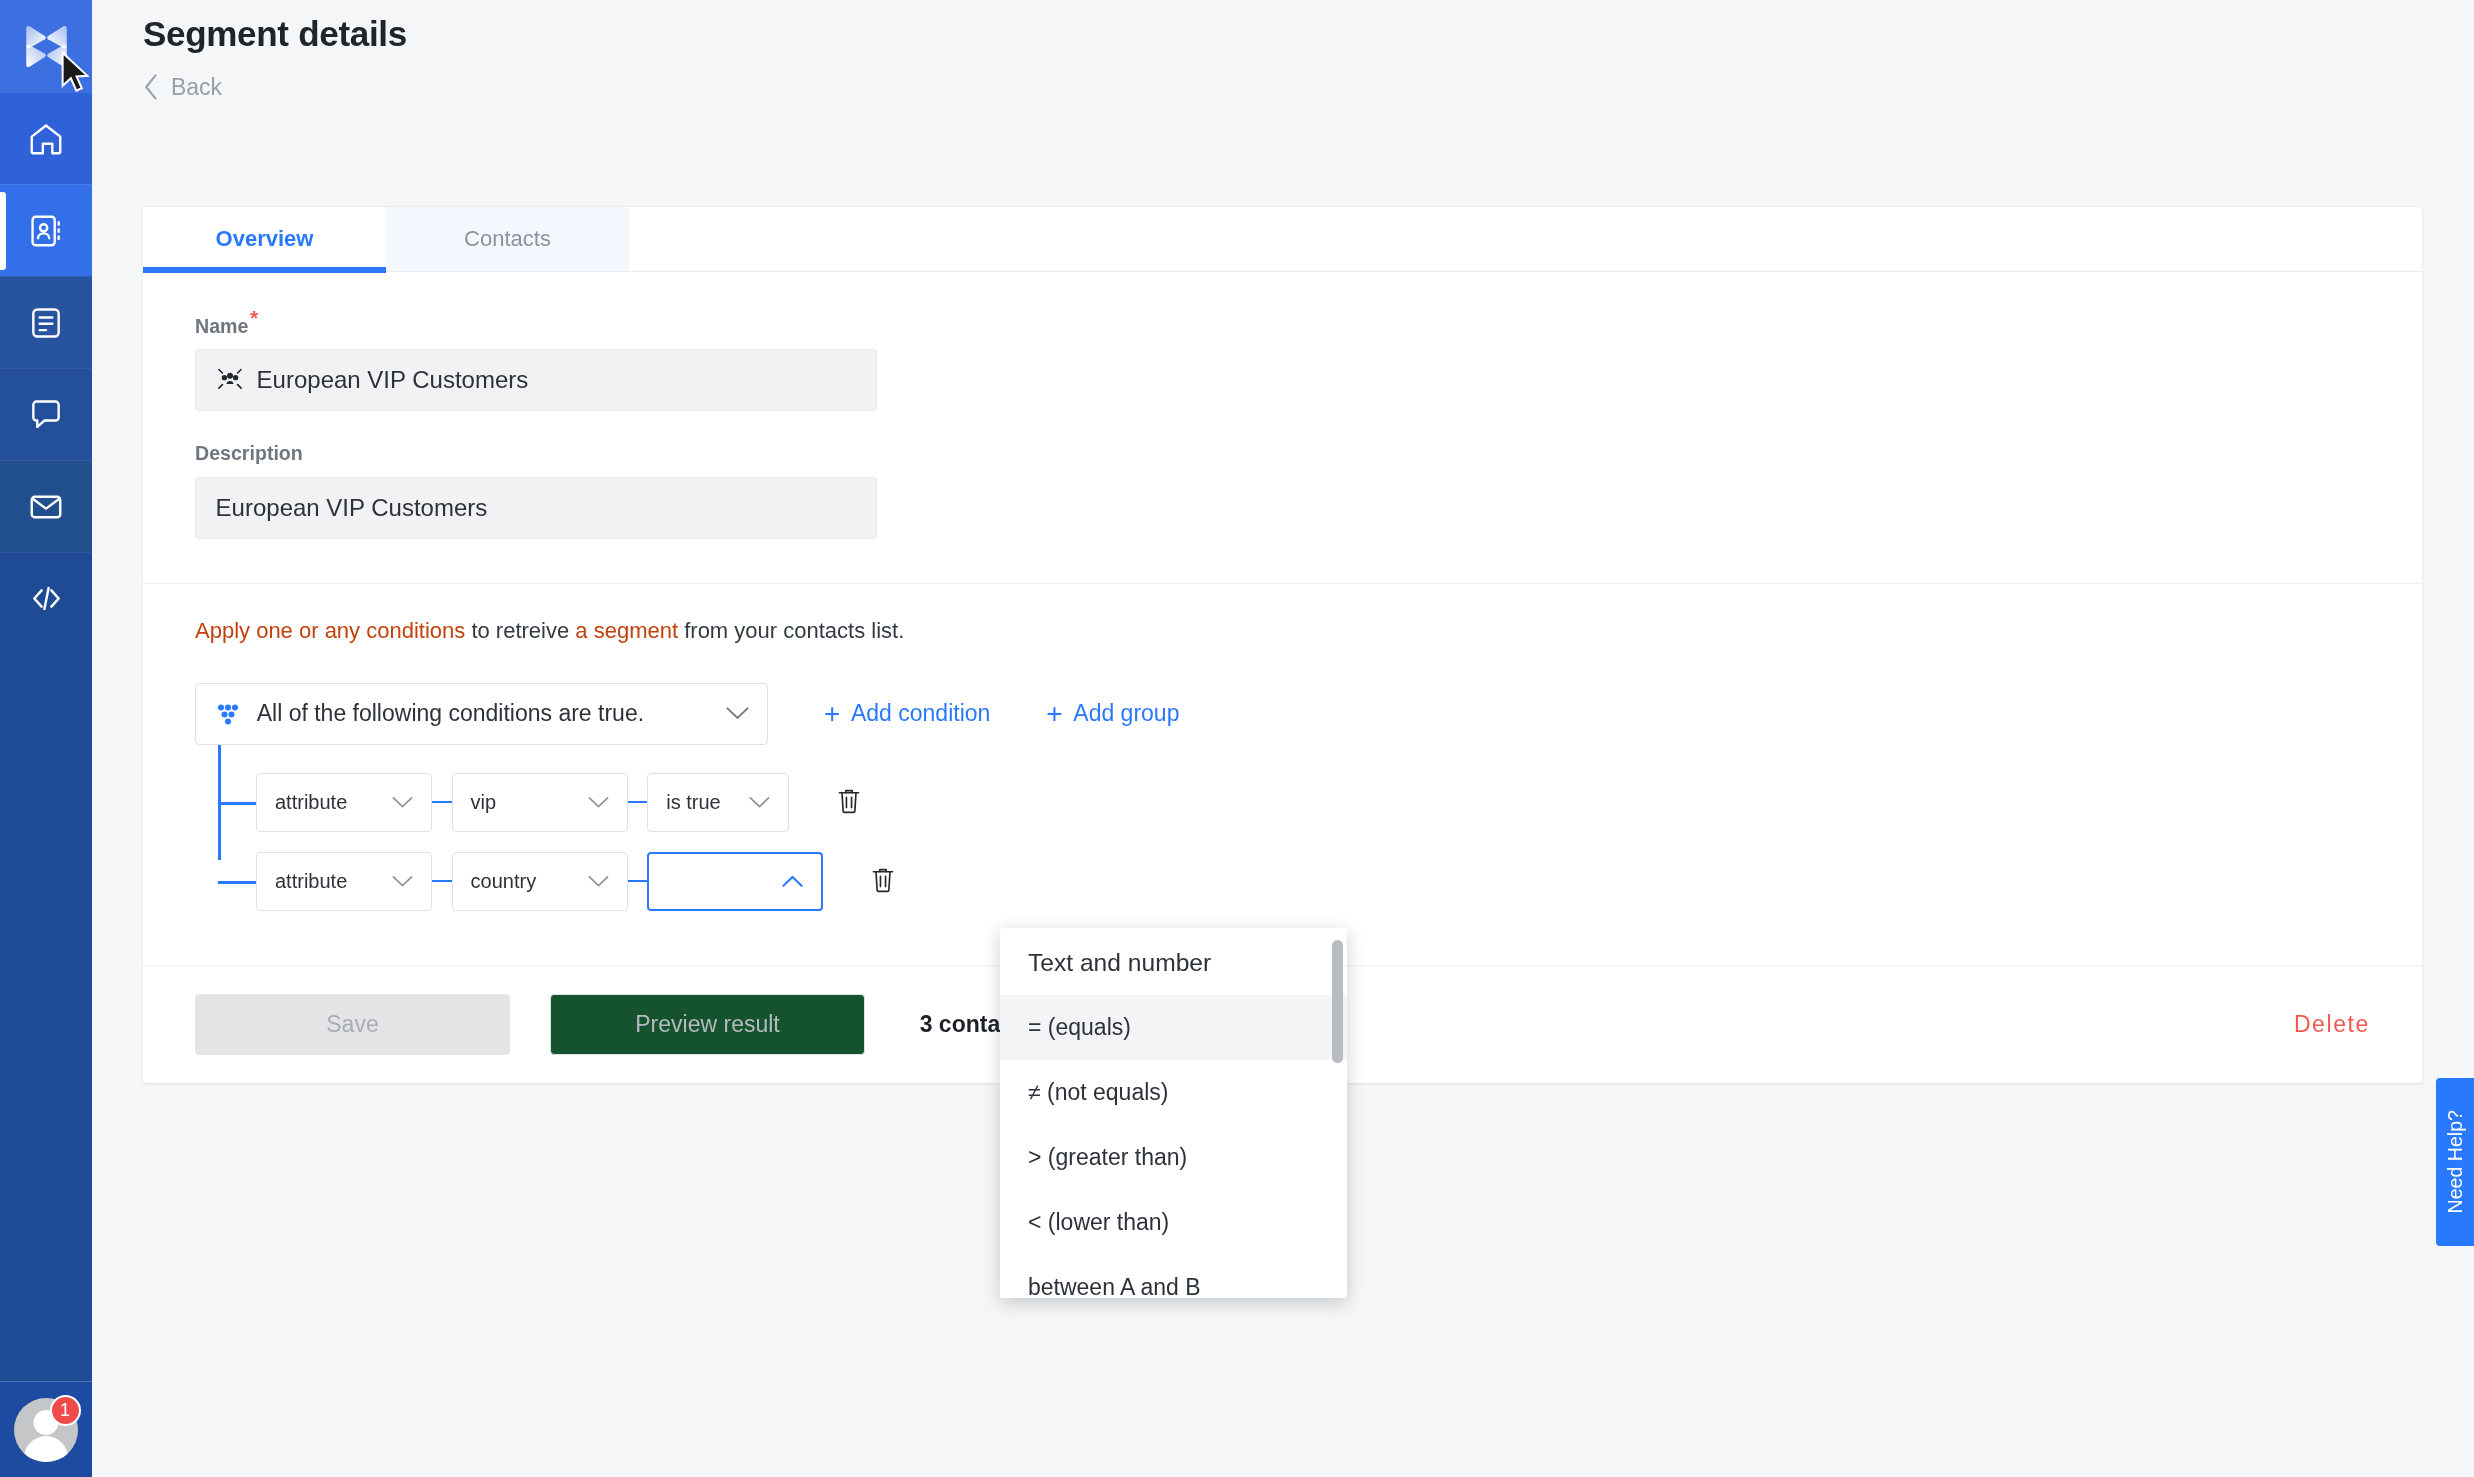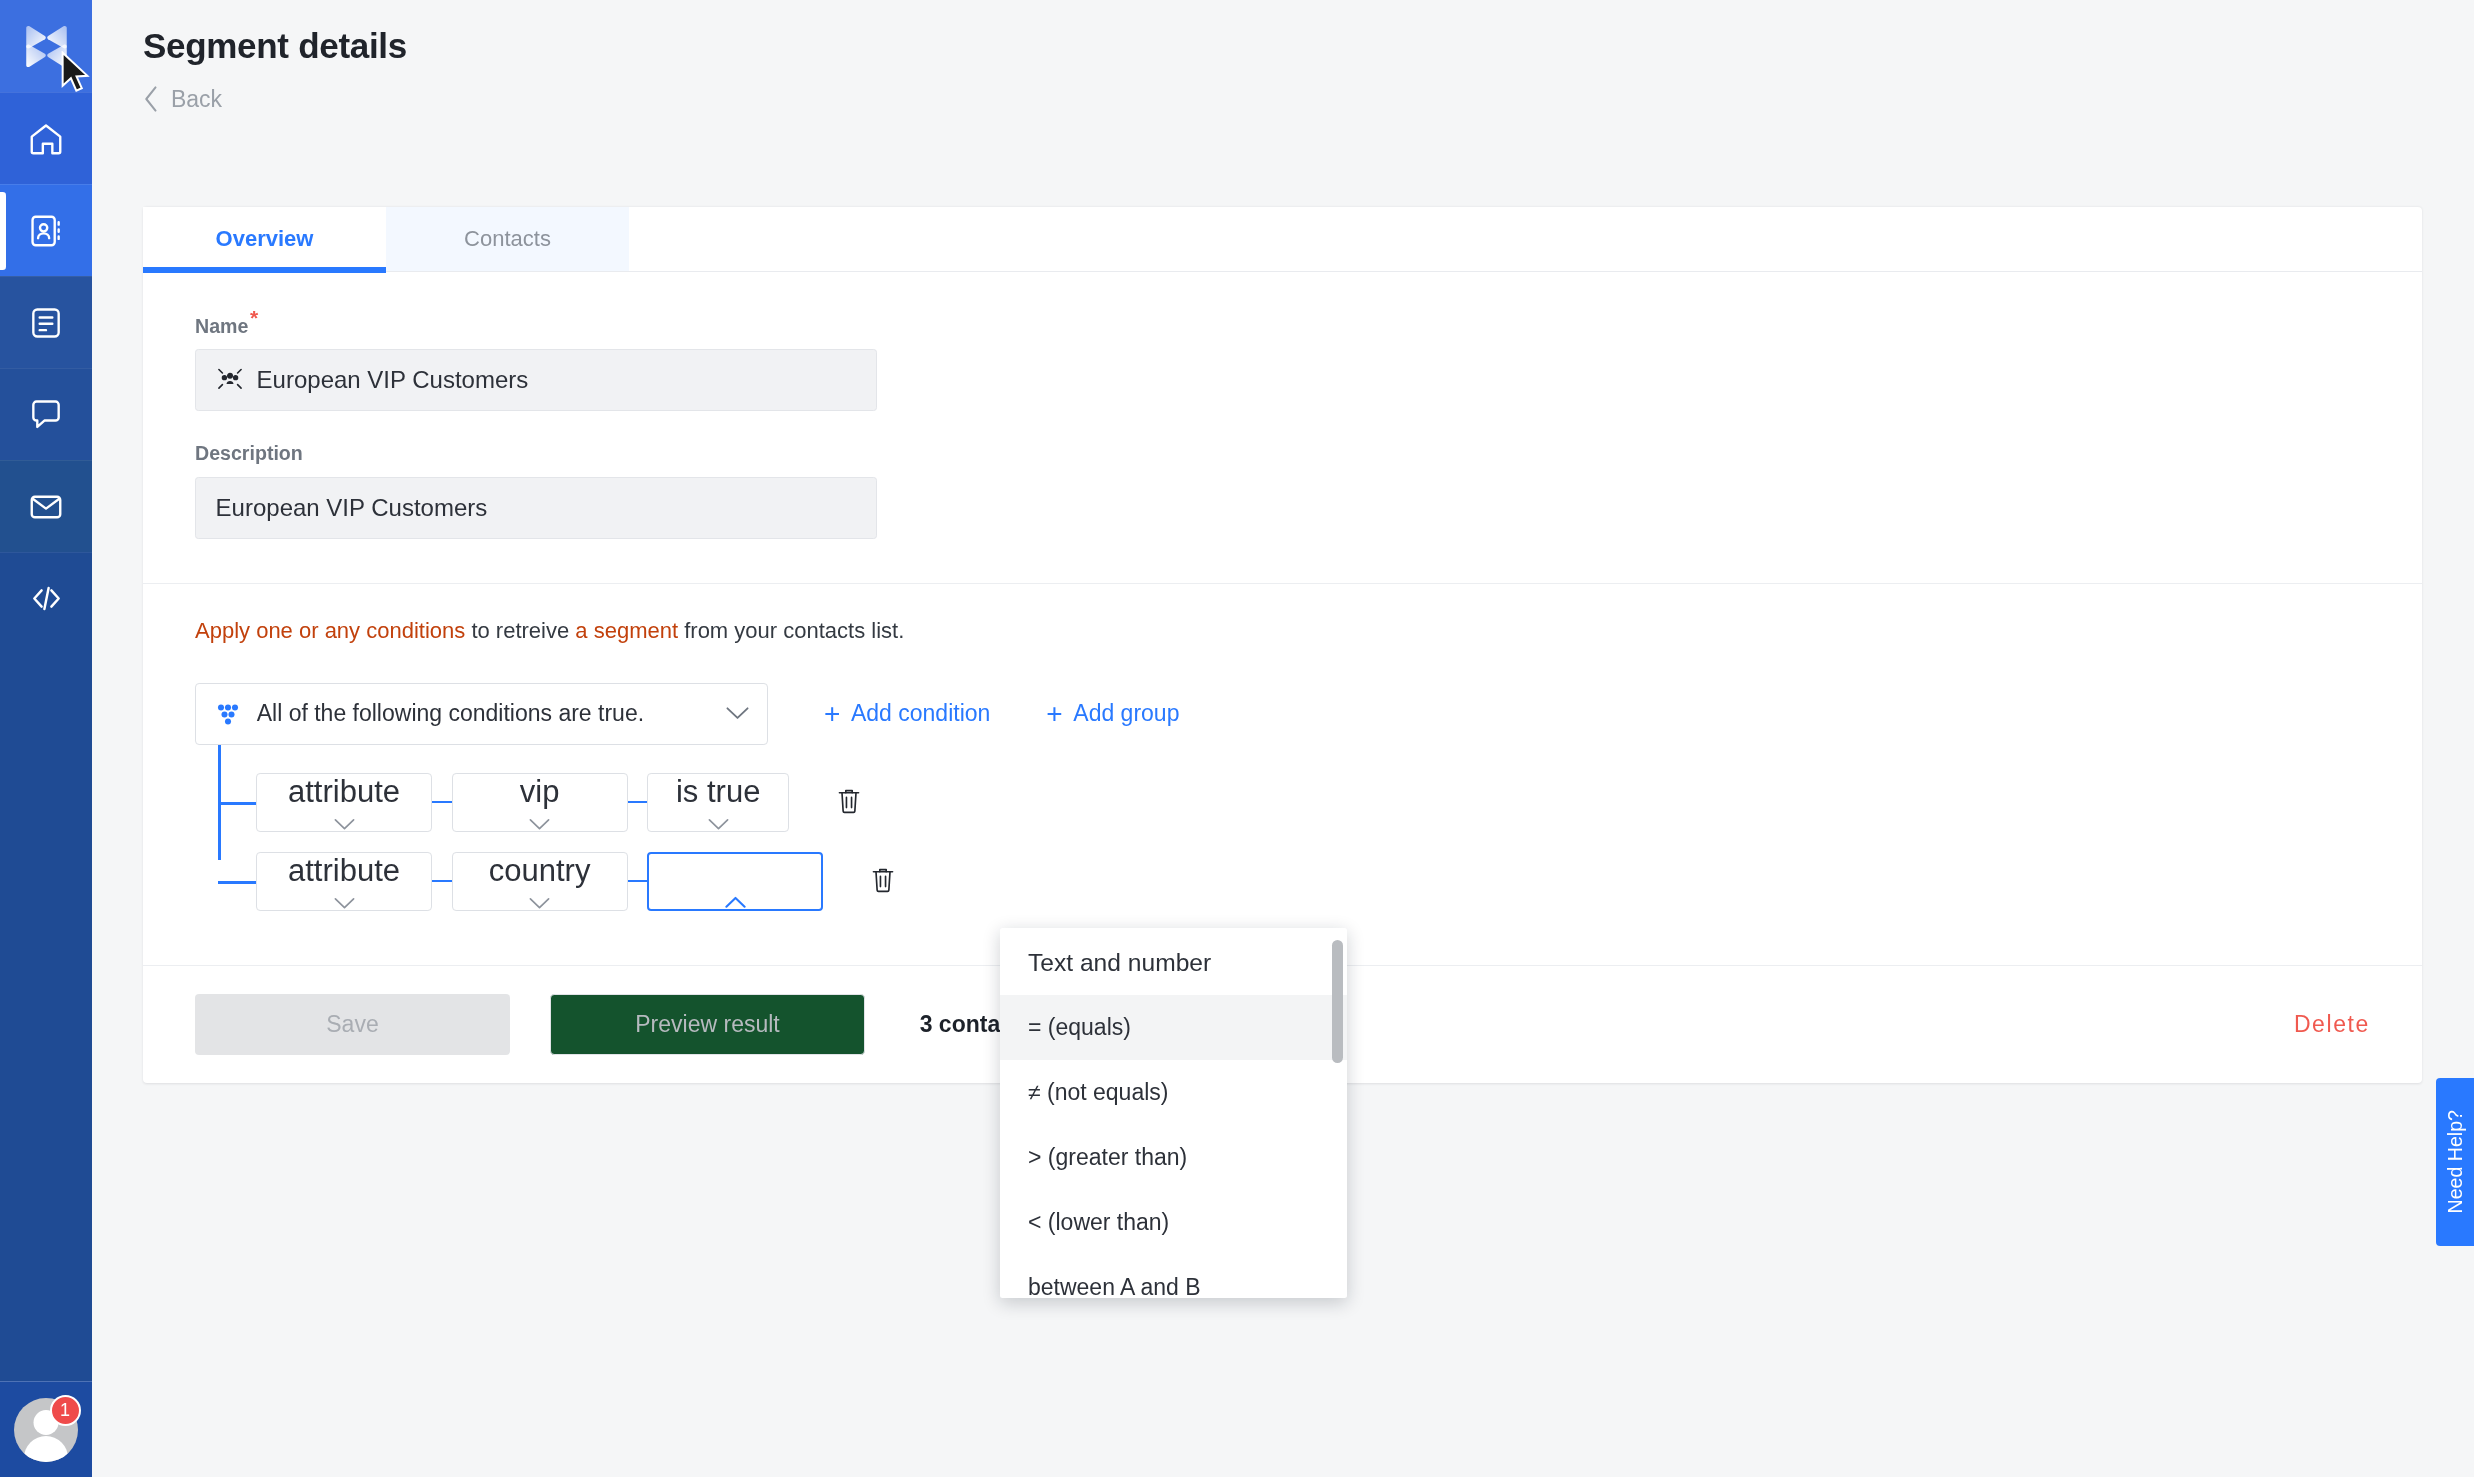--- a/index.html
+++ b/index.html
@@ -69,21 +69,21 @@
     width: 31px; height: 31px; border-radius: 50%;
     background: #ef4b4b; border: 2.5px solid #fff;
     color: #fff; font-size: 18px;
     display: flex; align-items: center; justify-content: center;
   }
 
   
   .cursor { position: absolute; left: 61px; top: 51px; z-index: 90; pointer-events: none; }
 
   
-  .page-head { position: absolute; left: 143px; top: 26px; }
+  .page-head { position: absolute; left: 143px; top: 14px; }
   .page-title { font-size: 35px; font-weight: bold; color: #20242b; letter-spacing: -0.3px; }
   .back-row { display: flex; align-items: center; gap: 11.5px; margin-top: 19.6px; color: #9aa0a8; font-size: 23px; }
   .back-row svg { display:block; }
 
   
   .card {
     position: absolute; left: 143px; top: 207px;
     width: 2279px;
     background: #ffffff;
     border-radius: 4.1px;
@@ -133,21 +133,21 @@
   .rows-wrap { position: relative; margin-top: 18px; padding-left: 61px; }
   .tree-line {
     position: absolute; left: 23px; top: -18px; width: 2.5px; background: #2979ff;
   }
   .cond-row { display: flex; align-items: center; position: relative; height: 79px; }
   .cond-row .elbow {
     position: absolute; left: -38px; top: 50%; width: 38px; height: 2.5px; background: #2979ff;
   }
   .sel {
     height: 59px; border: 0.8px solid #dde0e5; border-radius: 4.1px; background: #fff;
-    display: flex; align-items: center; padding: 0 18px; font-size: 31px; color: #2d3139; flex-direction: column;
+    display: flex; align-items: center; padding: 0 18px; font-size: 20px; color: #2d3139;
   }
   .sel .sv { flex: 1; }
   .sel-link { width: 19.6px; height: 2.5px; background: #2979ff; }
   .sel.focused { border: 2.5px solid #2979ff; box-shadow: none; }
   .trash { margin-left: 47px; }
 
   .footer {
     display: flex; align-items: center; padding: 28px 52px; gap: 40px;
   }
   .btn {

